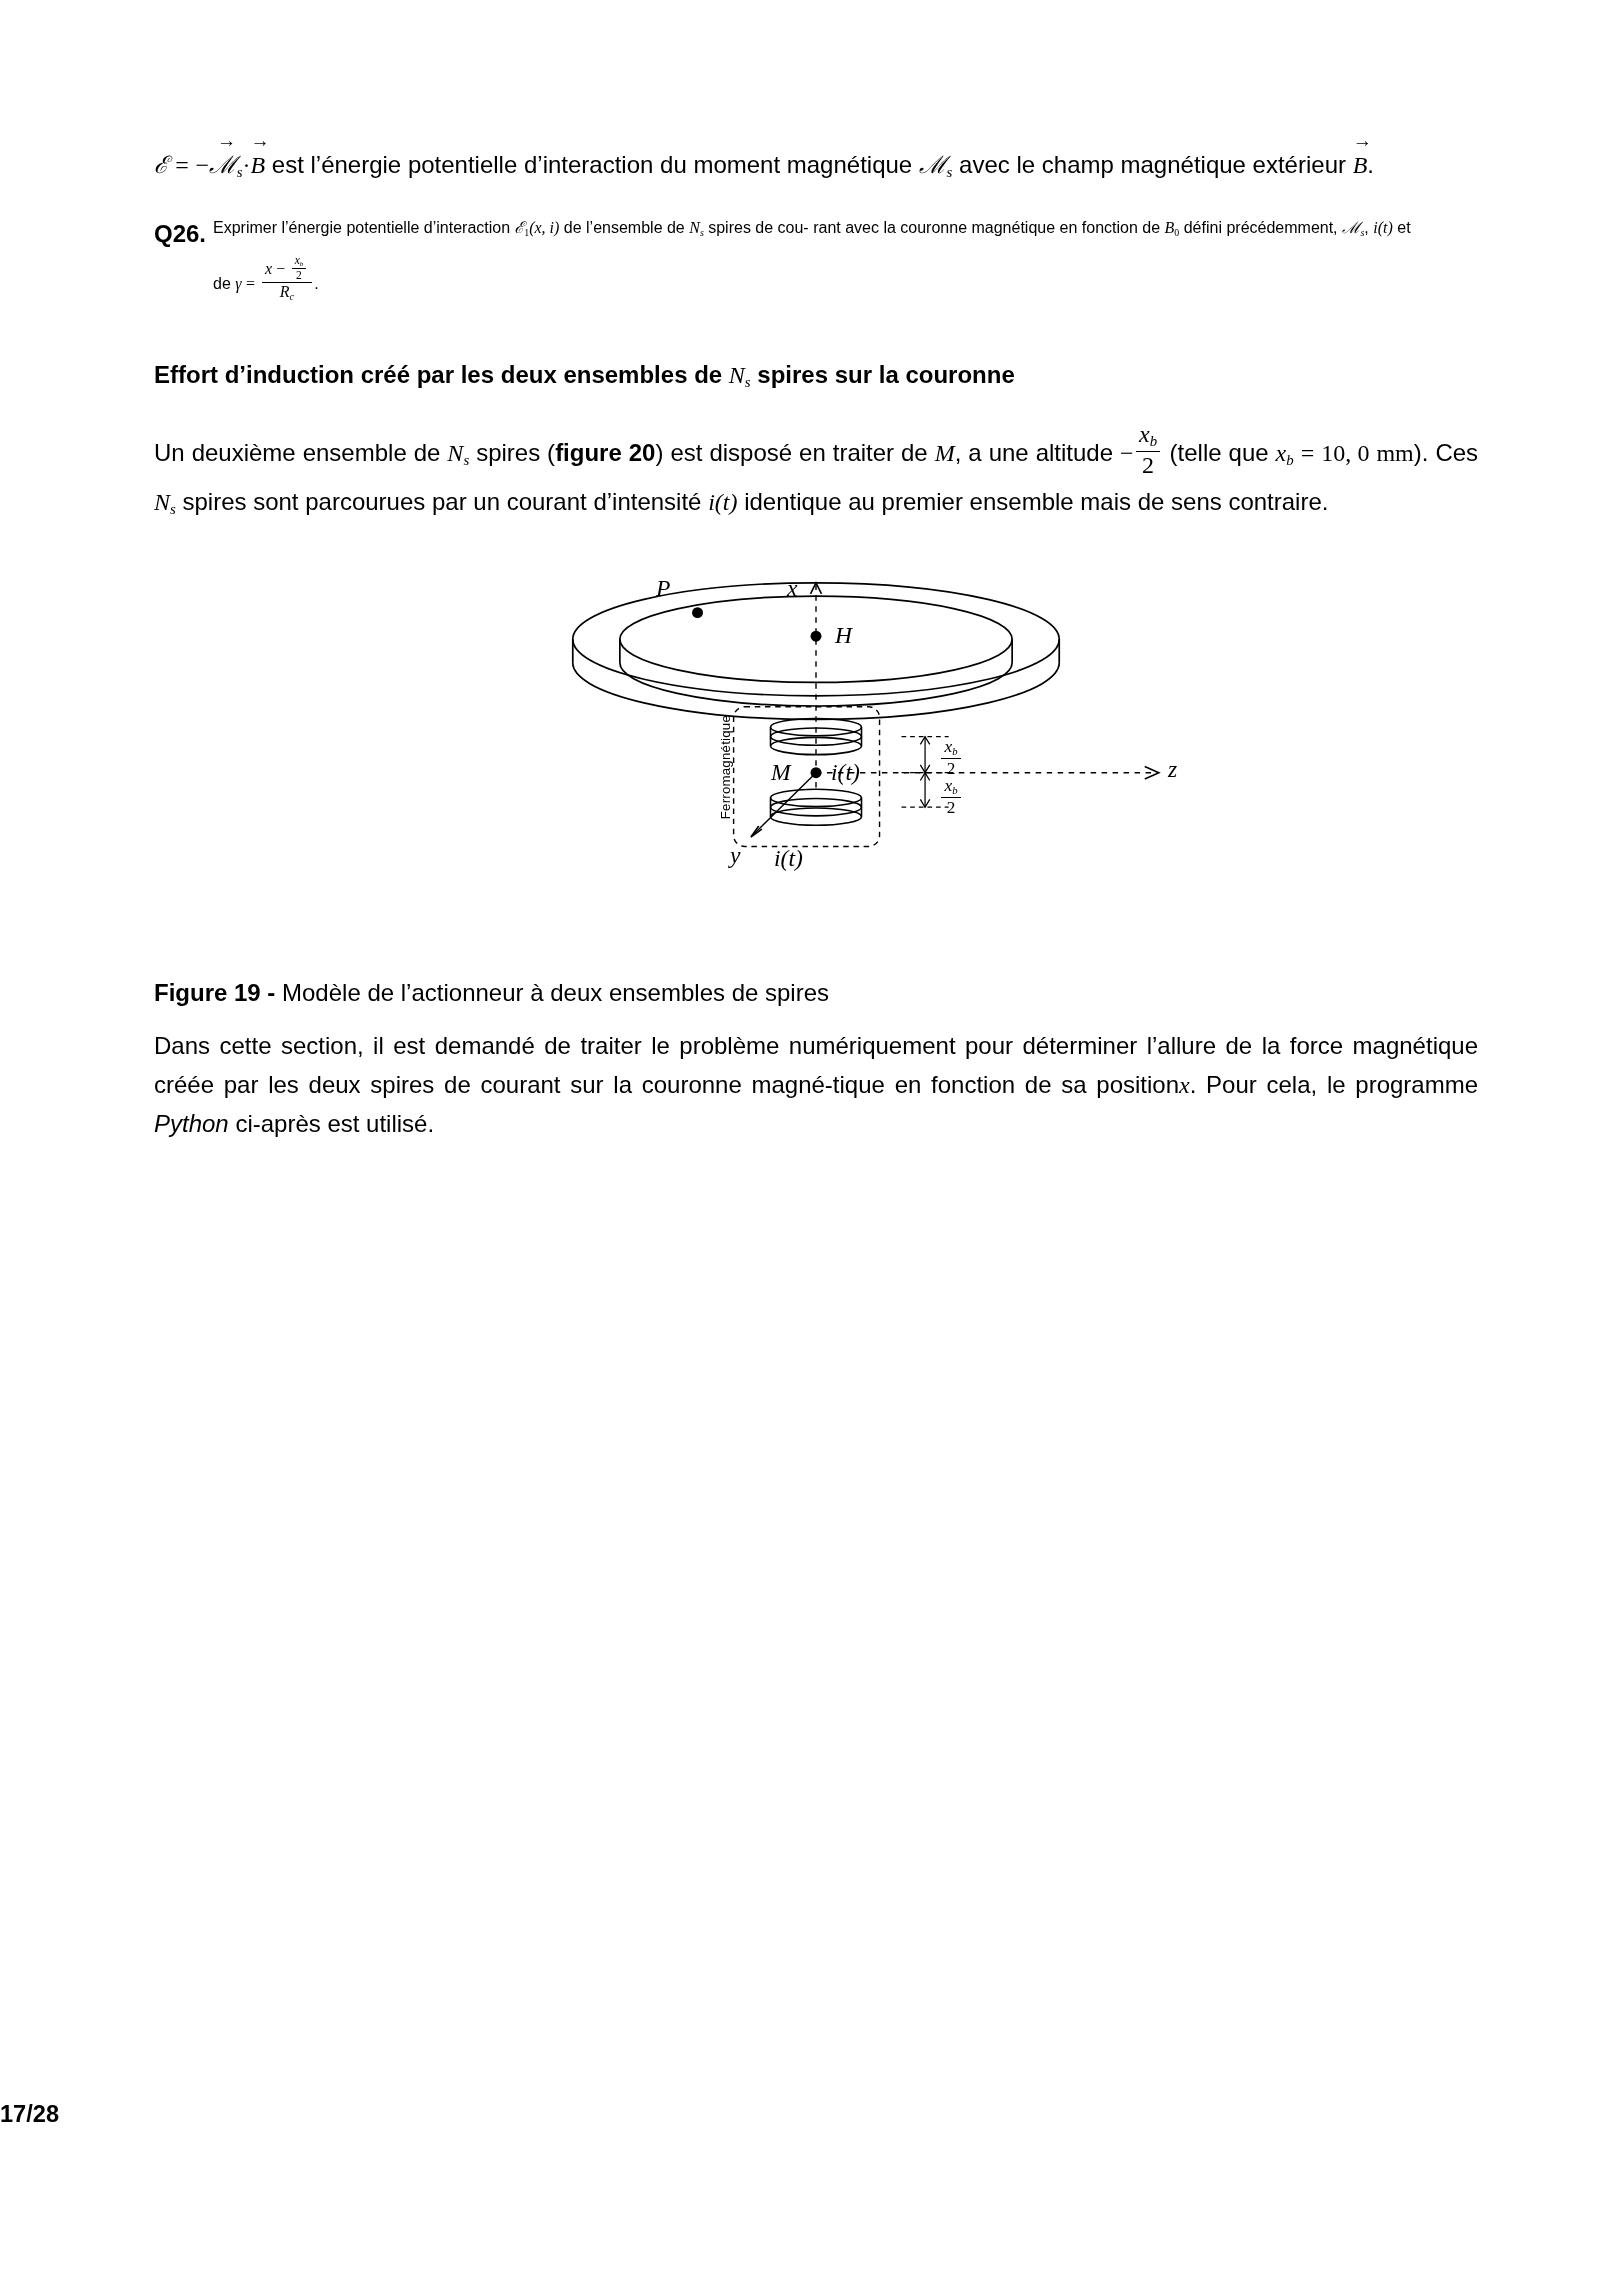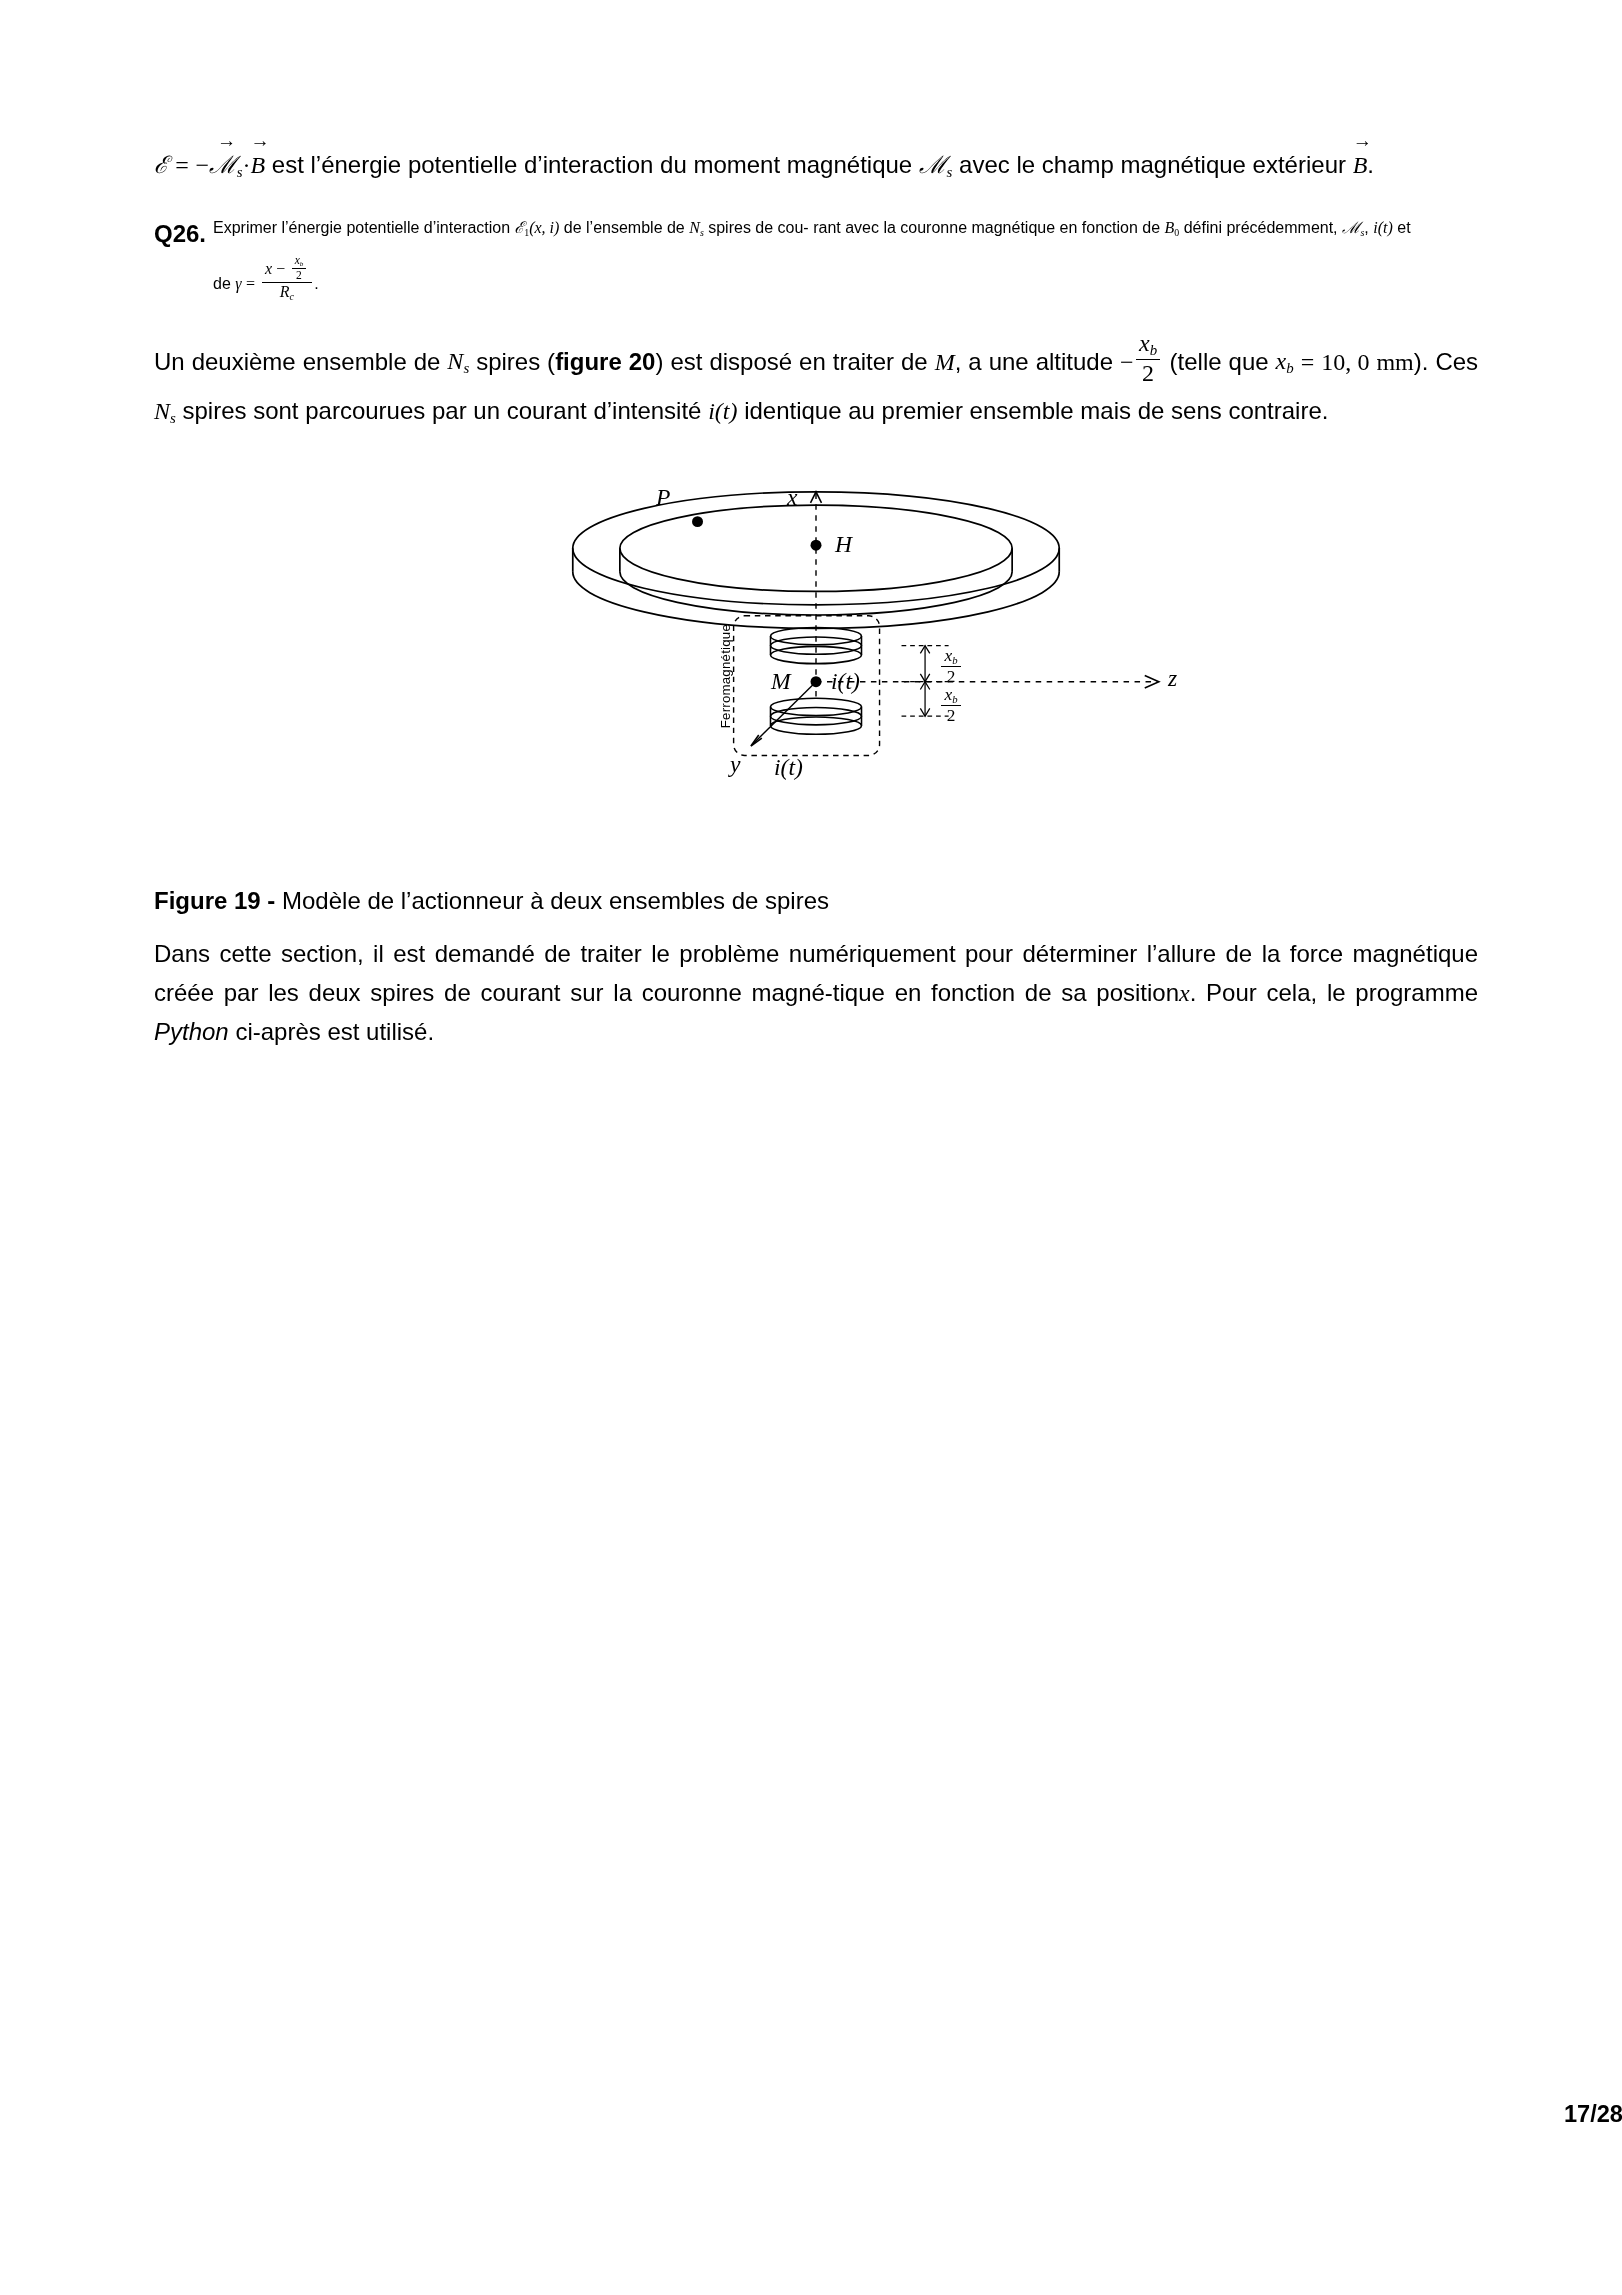--- a/index.html
+++ b/index.html
@@ -123,21 +123,21 @@
   }
   .fig-caption b { font-weight: bold; }
 
   .para-3 { margin-top: 20px; }
 
   .pagenum {
     position: absolute;
     left: 0;
     right: 0;
     top: 2101px;
-    text-align: right;
+    text-align: left;
     font-weight: bold;
     font-size: 23.6px;
   }
   .tall { line-height: 2.0; }
 </style>
 </head>
 <body>
 
 <div class="page">
   <div class="content">
@@ -172,20 +172,25 @@
           <span class="serif-it">γ</span>
           <span class="serif">=</span>
           <span class="frac">
             <span class="num"><span>x</span> <span class="serif" style="font-style:normal">−</span> <span class="frac small"><span class="num"><span>x</span><span class="sub">b</span></span><span class="den" style="font-style:normal">2</span></span></span>
             <span class="den"><span>R</span><span class="sub">c</span></span>
           </span><span>.</span>
         </span>
       </div>
     </div>
 
+    <div class="section-head">
+      <span>Effort d’induction créé par les deux ensembles de</span>
+      <span class="vecwrap"><span class="serif-it" style="font-weight:normal">N</span><span class="sub" style="font-weight:normal">s</span></span>
+      <span>spires sur la couronne</span>
+    </div>
 
     <div class="para para-2 tall">
       <span>Un deuxième ensemble de</span>
       <span class="vecwrap"><span class="serif-it">N</span><span class="sub">s</span></span>
       <span>spires (</span><b>figure 20</b><span>) est disposé en traiter de</span>
       <span class="serif-it">M</span><span>, a une altitude</span>
       <span class="serif">−</span><span class="frac"><span class="num"><span>x</span><span class="sub">b</span></span><span class="den" style="font-style:normal">2</span></span>
       <span>(telle que</span>
       <span class="vecwrap"><span class="serif-it">x</span><span class="sub">b</span></span>
       <span class="serif">=</span>

